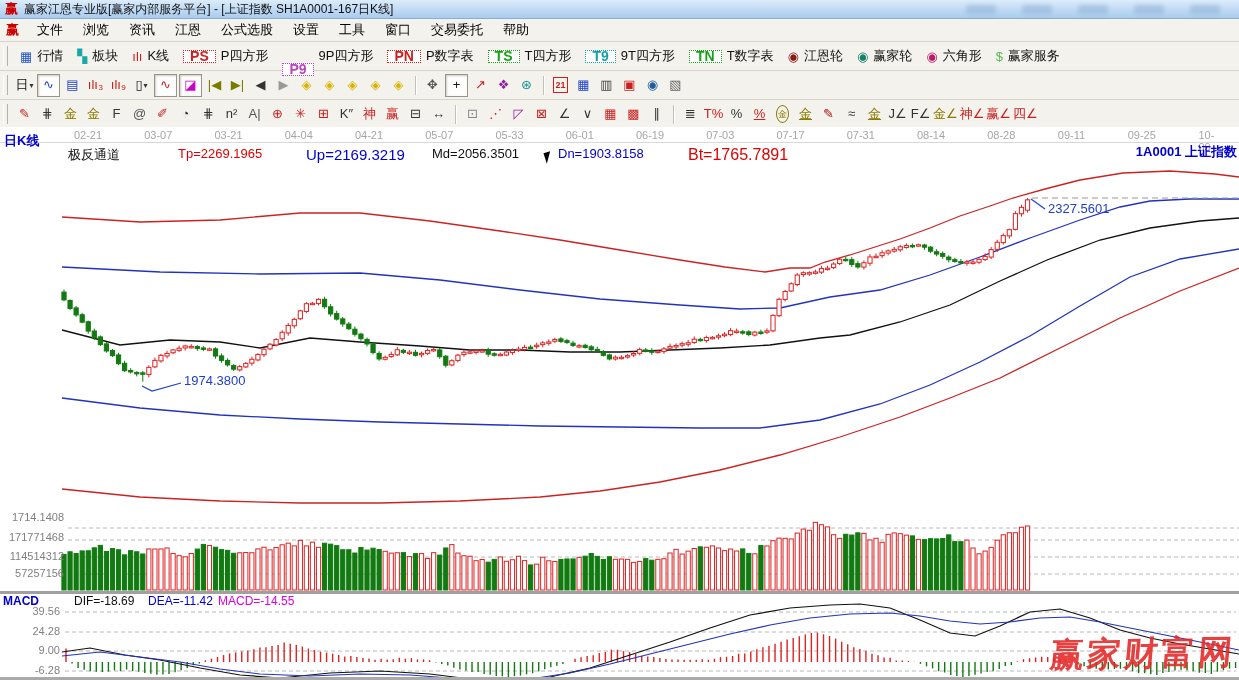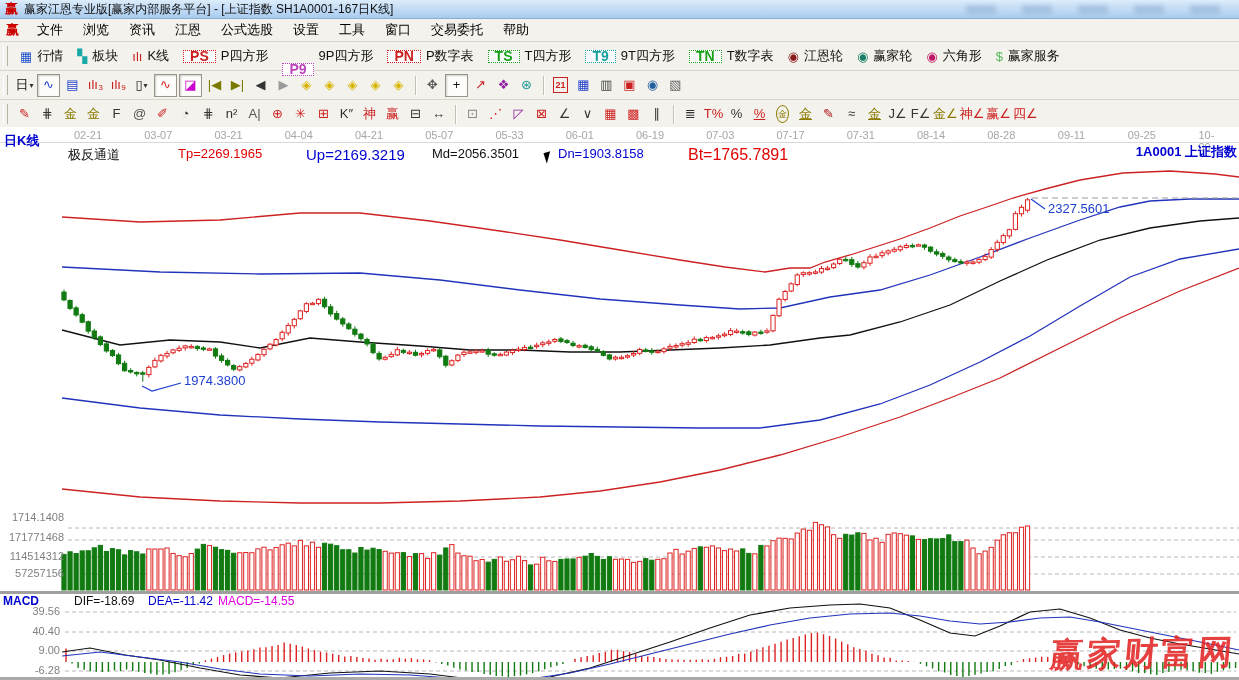--- a/index.html
+++ b/index.html
@@ -1108,18 +1108,18 @@
   <div class="rlab" style="top:404px;">171771468</div>
   <div class="rlab" style="top:423px;">114514312</div>
   <div class="rlab" style="top:440px;">57257156</div>
 
   <div class="abs macd-name">MACD</div>
   <div class="abs macd-dif">DIF=-18.69</div>
   <div class="abs macd-dea">DEA=-11.42</div>
   <div class="abs macd-macd">MACD=-14.55</div>
 
   <div class="rlab" style="top:478px;width:60px;">39.56</div>
-  <div class="rlab" style="top:498px;width:60px;">40.40</div>
+  <div class="rlab" style="top:498px;width:60px;">24.28</div>
   <div class="rlab" style="top:517px;width:60px;">9.00</div>
   <div class="rlab" style="top:537px;width:60px;">-6.28</div>
 
   <div class="abs watermark">赢家财富网</div>
 </div>
 
 </body></html>

